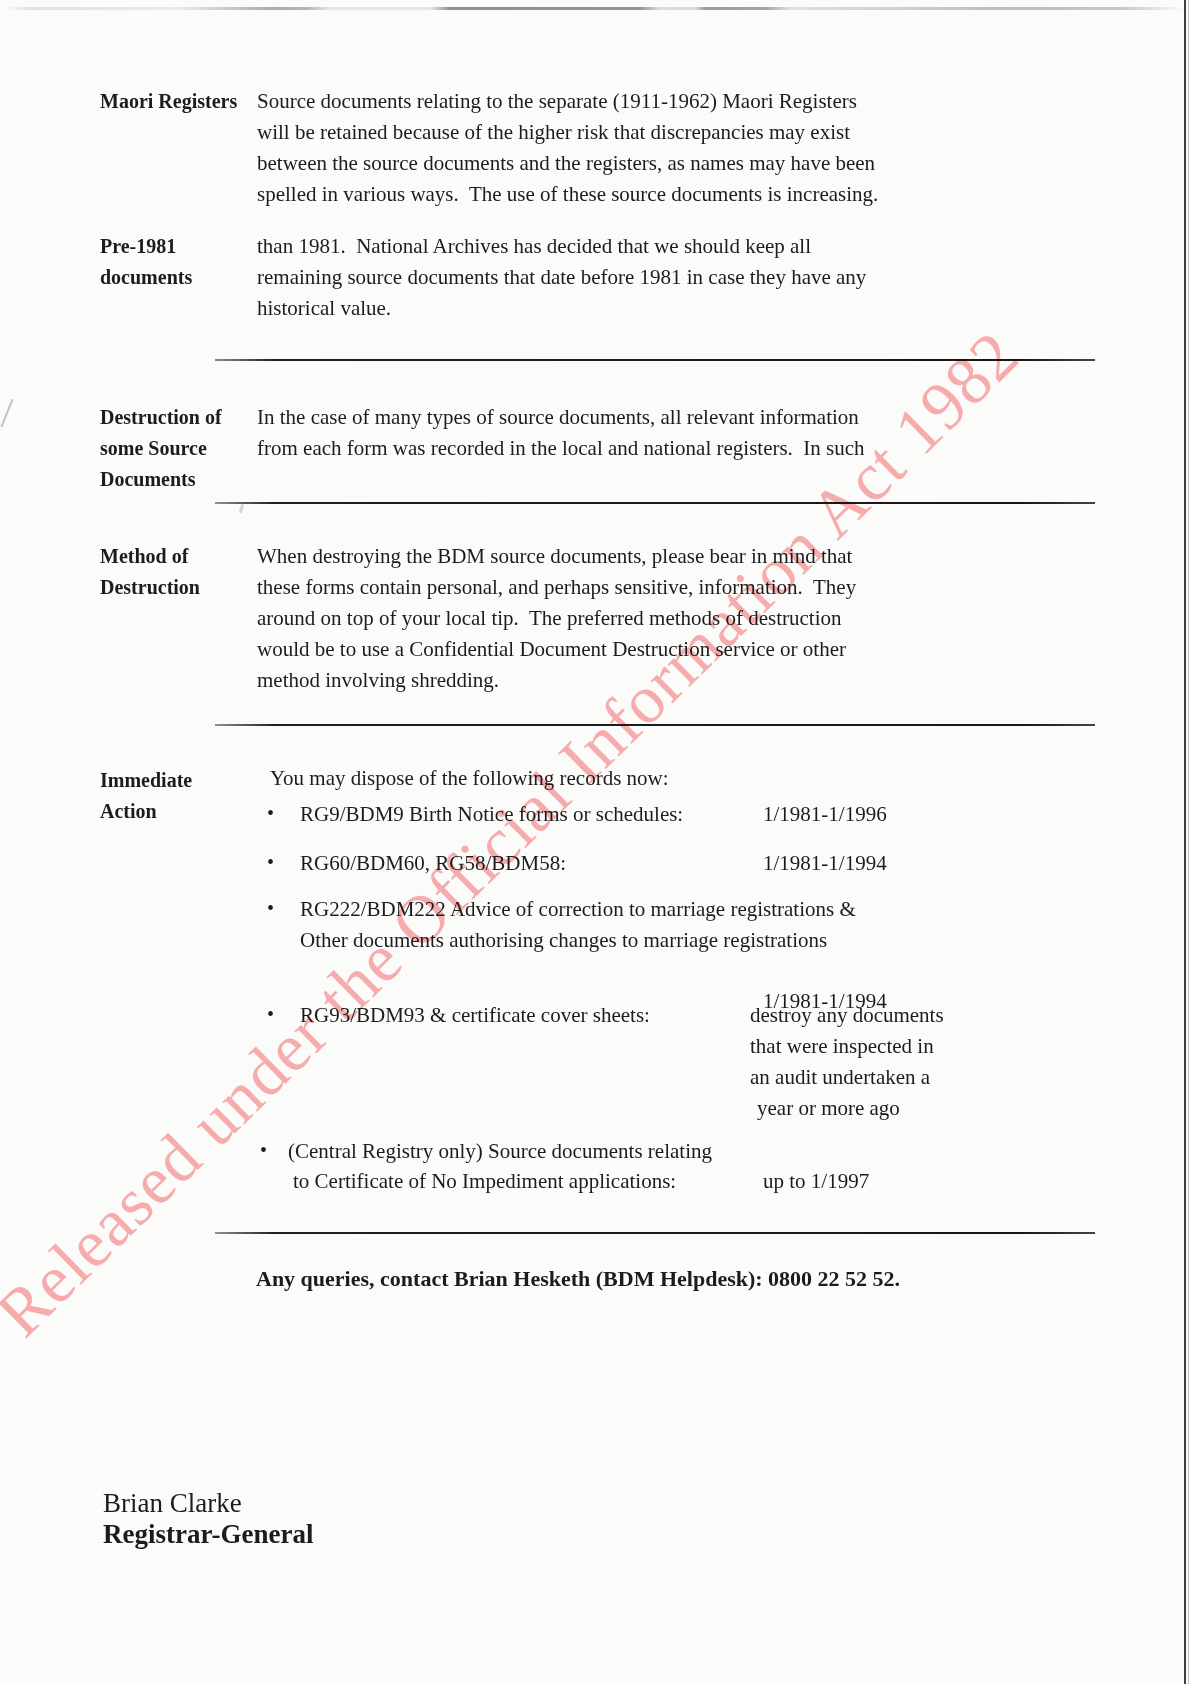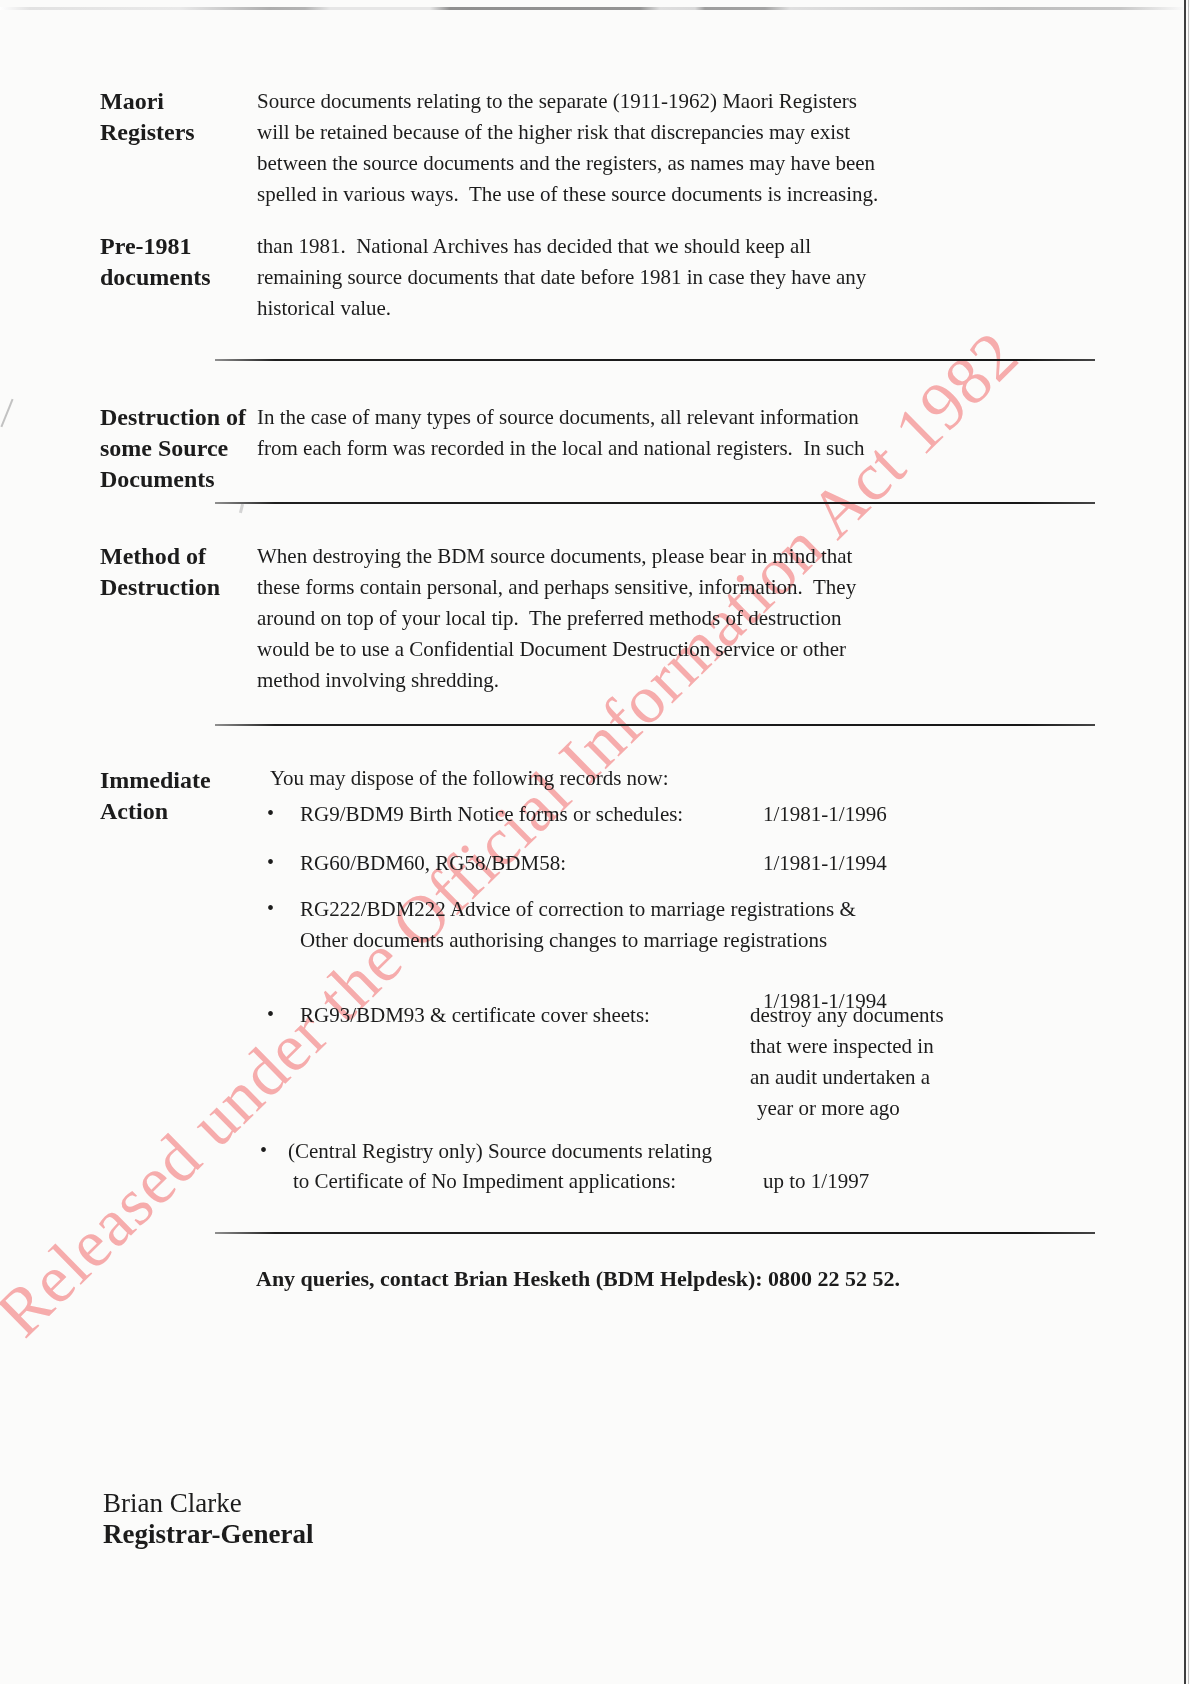--- a/index.html
+++ b/index.html
@@ -38,21 +38,21 @@
   }
   .scan-right{position:absolute;top:0;width:2px;height:1684px;left:1184px;background:#3e3e3e;z-index:2;}
   .scan-right2{position:absolute;top:0;width:1px;height:1684px;left:1188px;background:#bcbcbc;z-index:2;}
   .scan-slash{position:absolute;left:6px;top:398px;width:2px;height:30px;background:#c2c2c2;transform:rotate(22deg);z-index:2;}
   .scan-tick{position:absolute;left:240px;top:504px;width:3px;height:9px;background:#d4d4d4;transform:rotate(14deg);z-index:2;}
 
   
   .content{position:absolute;inset:0;z-index:3;}
   .sec-label{
     position:absolute;left:100px;width:150px;
-    font-weight:bold;font-size:24px;line-height:31px;
+    font-weight:bold;font-size:20px;line-height:31px;
   }
   .sec-body{position:absolute;left:257px;width:760px;font-size:21px;line-height:31px;}
   .tline{white-space:pre;}
 
   .rule{position:absolute;left:215px;width:880px;height:2px;
     background:linear-gradient(to right,#909090,#1f1f1f 60px,#171717 92%,#454545);}
 
   
   .ia-body{position:absolute;left:252px;top:763px;width:910px;font-size:21px;line-height:31px;}
   .ia-row{position:absolute;left:0;width:910px;}

